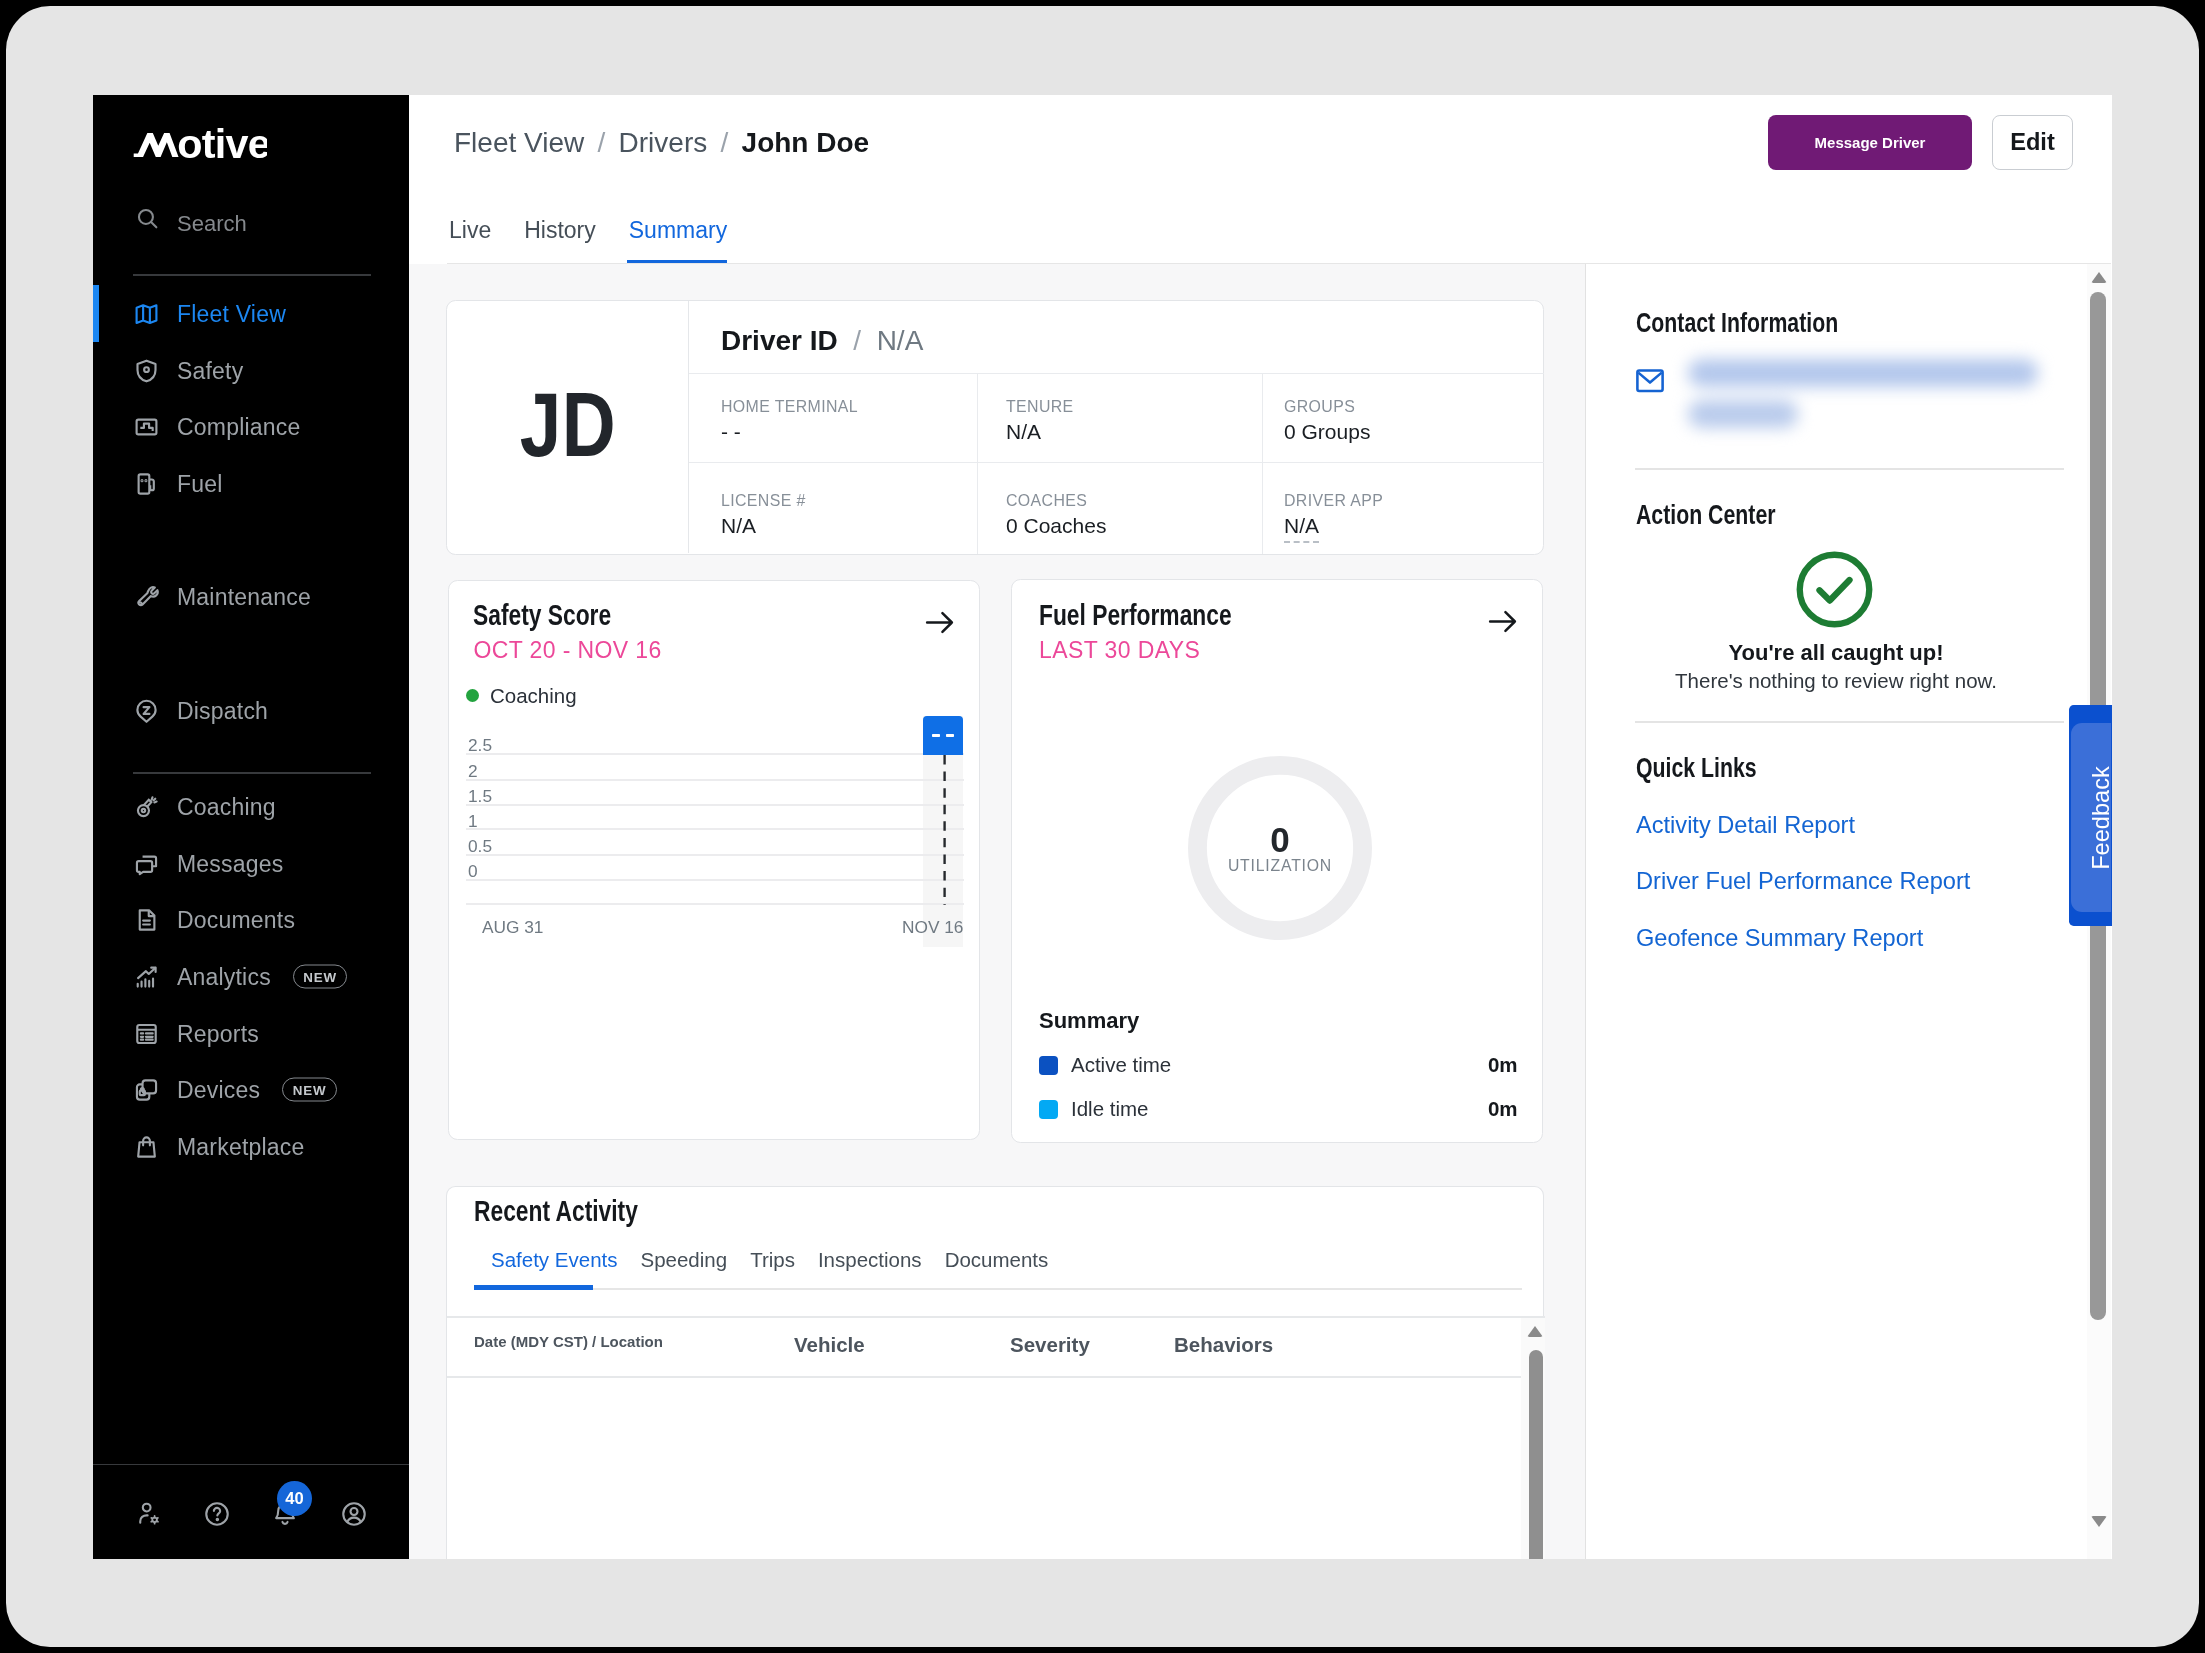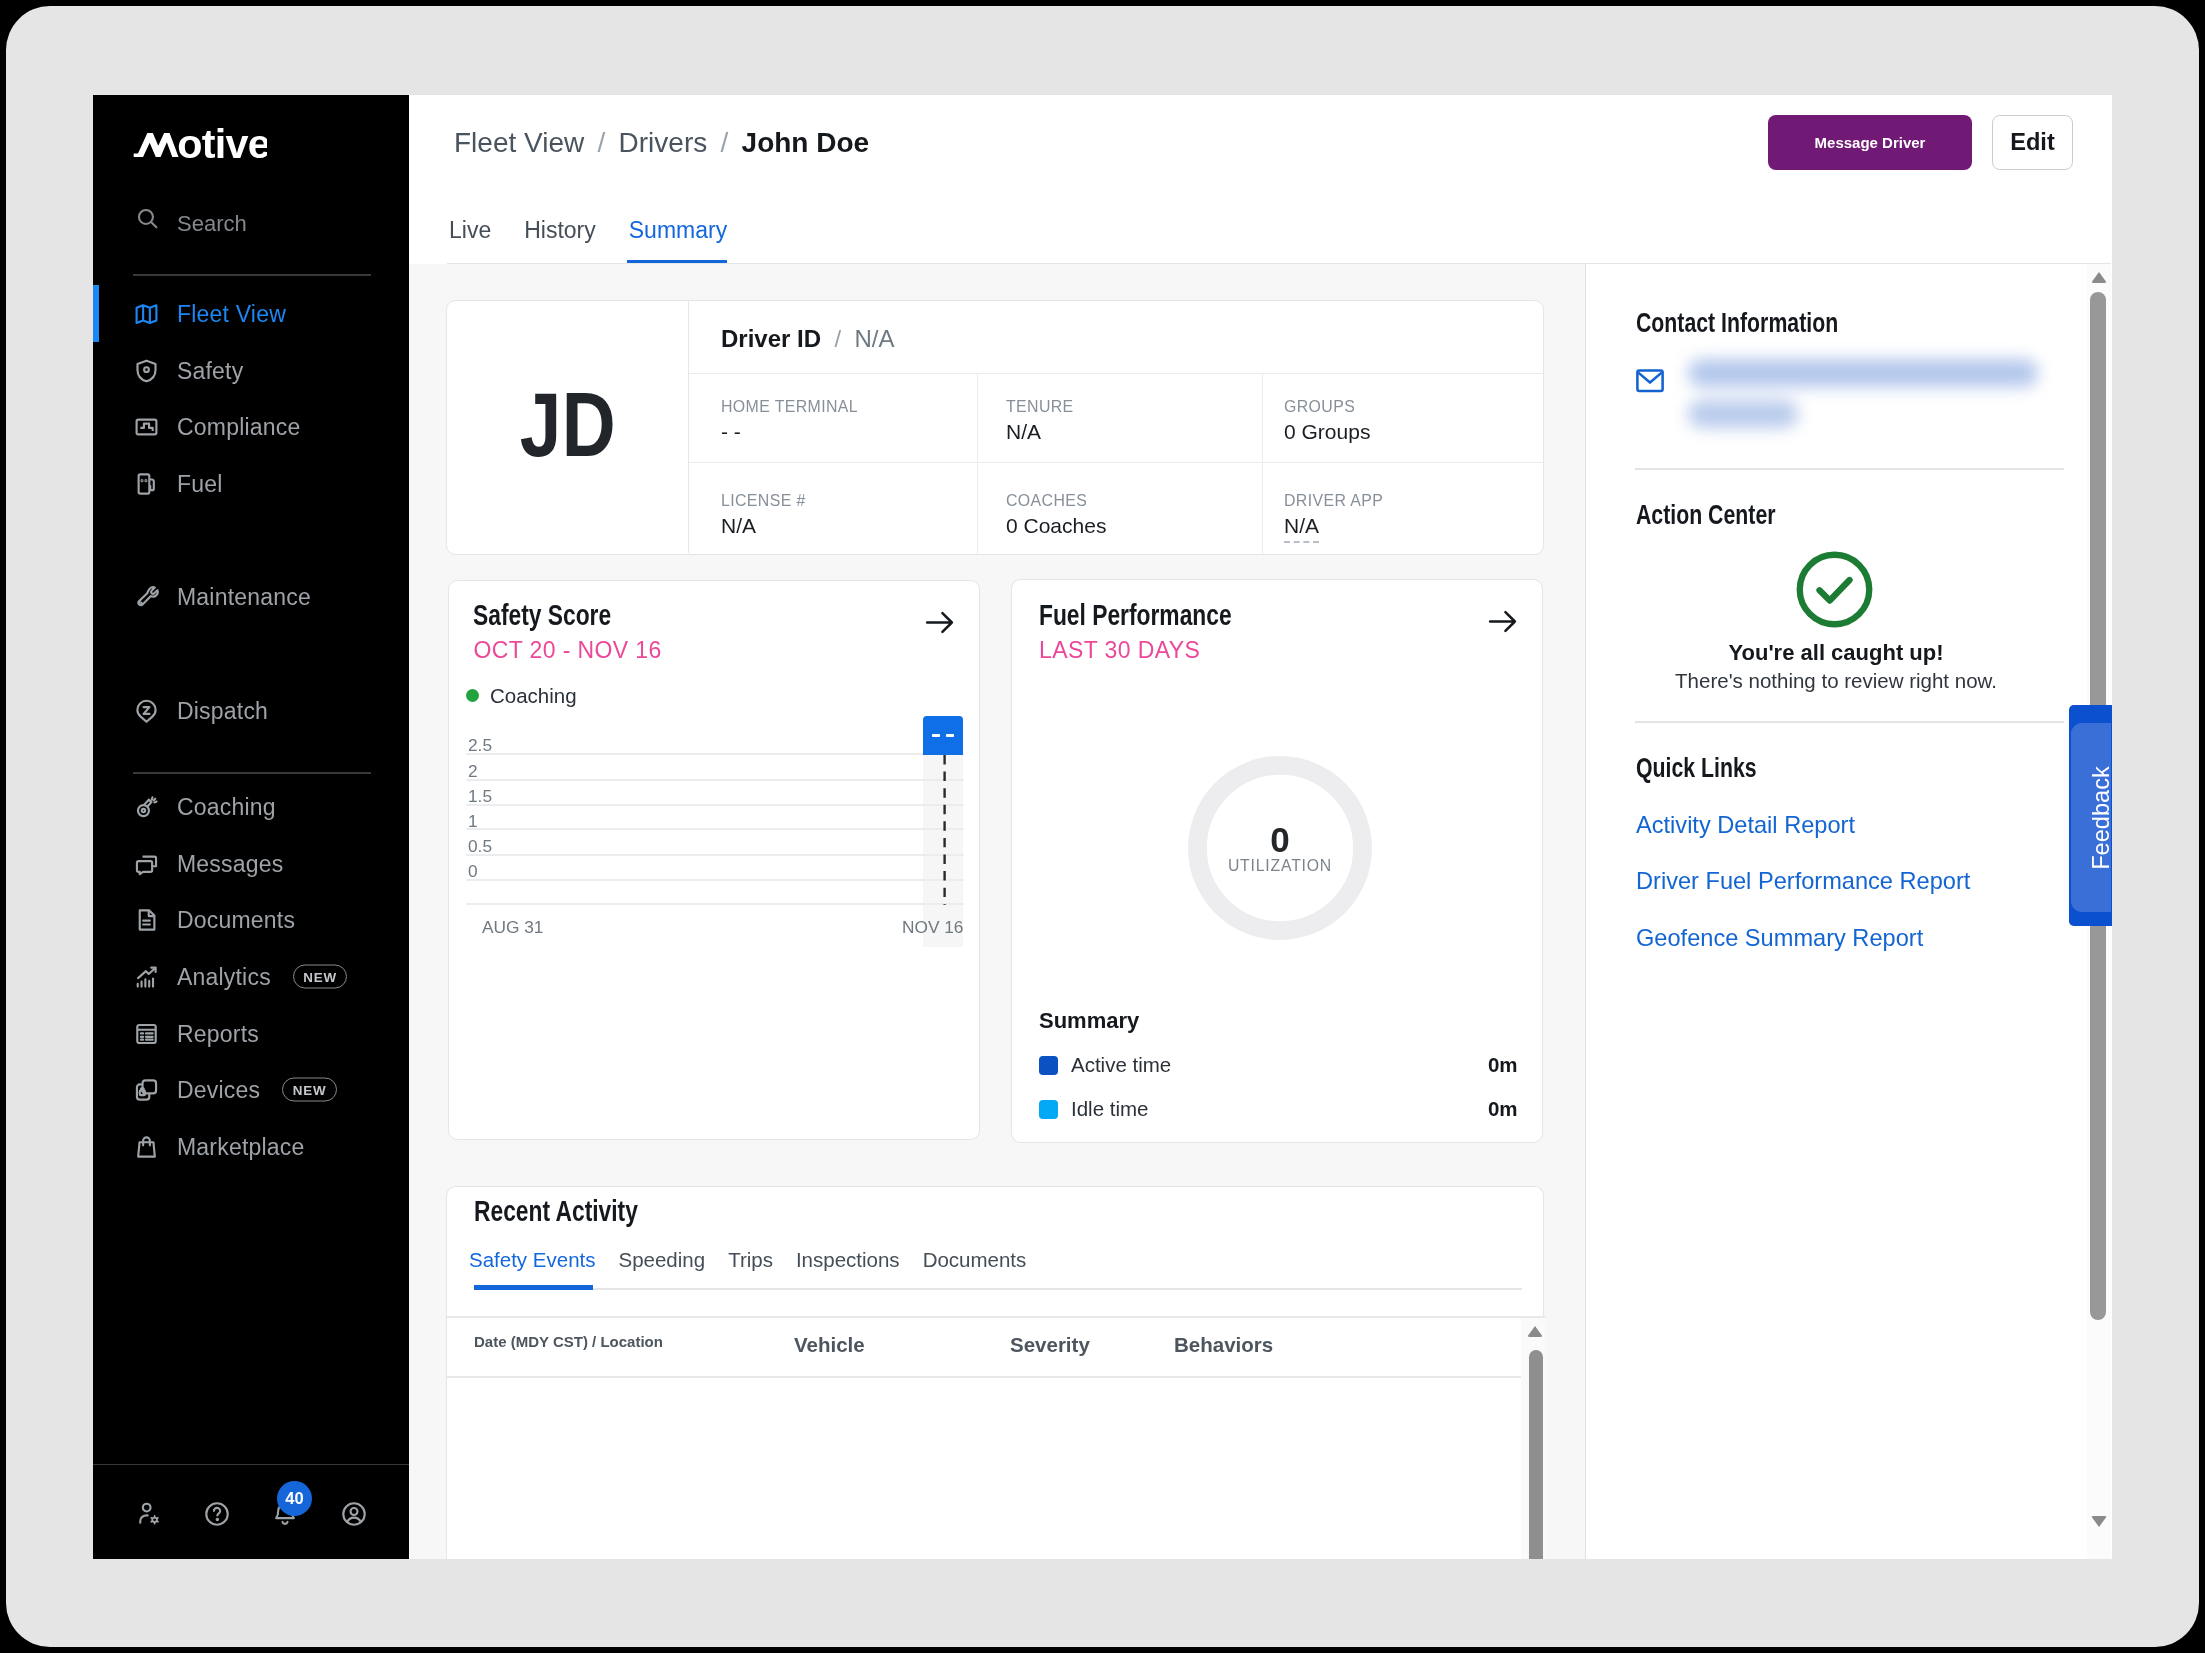--- a/index.html
+++ b/index.html
@@ -223,21 +223,21 @@
       <div class="badge40">40</div>
     </div>
     <div class="sb-bot"></div>
   </div>
 
   <div class="card" style="left:353px; top:205px; width:1098px; height:255px;">
     <div class="jd">
         <span>JD</span>
       </div>
     <div style="position:absolute; left:242px; top:0; width:855px; height:72px;">
-      <div style="position:absolute; left:32px; top:23.6px; font-size:24px; font-weight:bold; color:#15181c;">Driver ID <span style="font-weight:normal; color:#9aa2ab;">&nbsp;/&nbsp;</span> <span style="font-weight:normal; color:#6f7982;">N/A</span></div>
+      <div style="position:absolute; left:32px; top:23.6px; font-size:28px; font-weight:bold; color:#15181c;">Driver ID <span style="font-weight:normal; color:#9aa2ab;">&nbsp;/&nbsp;</span> <span style="font-weight:normal; color:#6f7982;">N/A</span></div>
     </div>
     <div style="position:absolute; left:242px; top:72px; width:855px; height:88px; border-top:1.6px solid #e9ebee;">
       <div style="position:absolute; left:32px; top:22px;">
           <div class="dlabel">HOME TERMINAL</div>
           <div class="dvalue">- -</div>
         </div>
       <div style="position:absolute; left:288px; top:14px; width:285px; border-left:1.6px solid #e9ebee; height:88px; margin-top:-14px;">
           <div style="position:absolute; left:28px; top:22px;">
             <div class="dlabel">TENURE</div>
             <div class="dvalue">N/A</div>
@@ -318,21 +318,21 @@
     <div class="lgsq" style="left:27px; top:476px; background:#0b51c1;"></div>
     <div style="position:absolute; left:59px; top:473px; font-size:20.5px; color:#2b3139;">Active time</div>
     <div style="position:absolute; right:24.4px; top:473px; font-size:20.5px; font-weight:bold; color:#15181c;">0m</div>
     <div class="lgsq" style="left:27px; top:520px; background:#03a9f4;"></div>
     <div style="position:absolute; left:59px; top:517px; font-size:20.5px; color:#2b3139;">Idle time</div>
     <div style="position:absolute; right:24.4px; top:517px; font-size:20.5px; font-weight:bold; color:#15181c;">0m</div>
   </div>
 
   <div class="card" style="left:353px; top:1091px; width:1098px; height:425px; border-bottom:none;">
     <div class="cardtitle" style="position:absolute; left:27px; top:7px;">Recent Activity</div>
-    <div style="position:absolute; left:22px; top:61px; font-size:20.5px; color:#454e57;">
+    <div style="position:absolute; left:44px; top:61px; font-size:20.5px; color:#454e57;">
       <span style="color:#1267dd; margin-right:23px;">Safety Events</span><span style="margin-right:23px;">Speeding</span><span style="margin-right:23px;">Trips</span><span style="margin-right:23px;">Inspections</span><span>Documents</span>
     </div>
     <div style="position:absolute; left:27px; top:101px; width:1048px; height:1.6px; background:#e6e6e6;"></div>
     <div style="position:absolute; left:27px; top:98px; width:119px; height:4.7px; background:#1267dd;"></div>
     <div style="position:absolute; left:0px; top:129px; width:1098px; height:1.6px; background:#e6e8ea;"></div>
     <div style="position:absolute; left:27px; top:146px; font-size:15px; font-weight:bold; color:#4d555e;">Date (MDY CST) / Location</div>
     <div style="position:absolute; left:347px; top:146px; font-size:20.5px; font-weight:bold; color:#4d555e;">Vehicle</div>
     <div style="position:absolute; left:563px; top:146px; font-size:20.5px; font-weight:bold; color:#4d555e;">Severity</div>
     <div style="position:absolute; left:727px; top:146px; font-size:20.5px; font-weight:bold; color:#4d555e;">Behaviors</div>
     <div style="position:absolute; left:0px; top:189px; width:1074px; height:1.6px; background:#e6e8ea;"></div>

